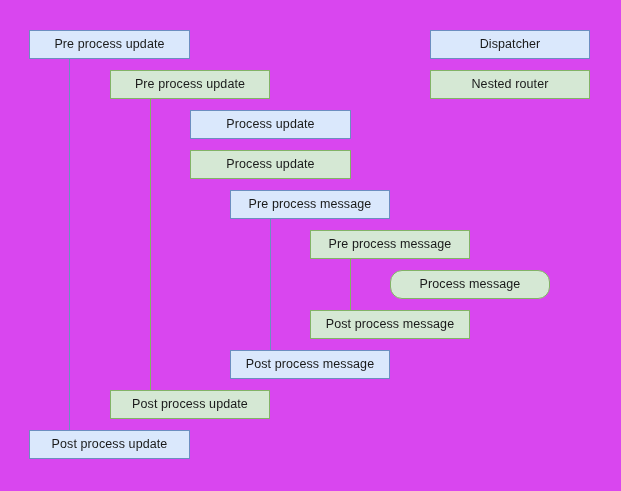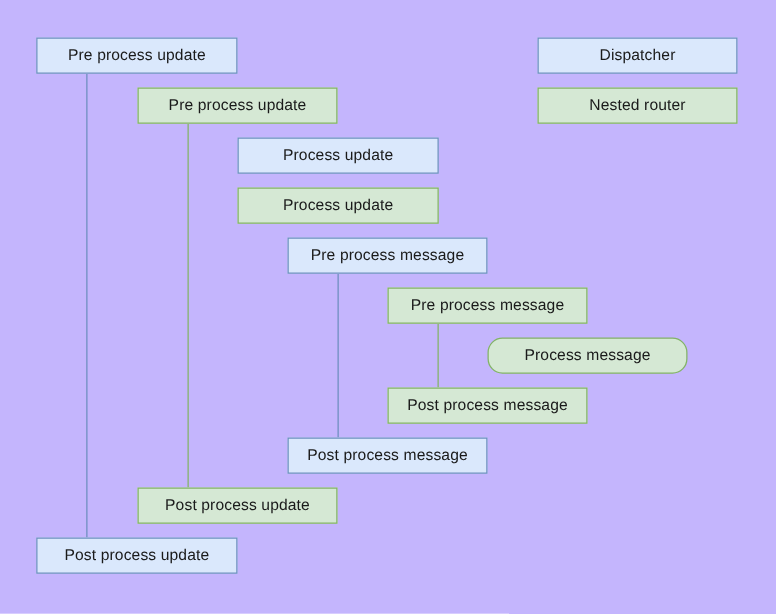--- a/index.html
+++ b/index.html
@@ -10,21 +10,21 @@
     width: 621px;
     height: 491px;
     background: #ffffff;
     font-family: "Liberation Sans", sans-serif;
     overflow: hidden;
   }
   #diagram-canvas {
     position: relative;
     width: 621px;
     height: 491px;
-    background: #c4b5fd;
+    background: #d946ef;
   }
   .connector {
     position: absolute;
     width: 1px;
     z-index: 1;
   }
   .connector.blue { background: #6c8ebf; }
   .connector.green { background: #82b366; }
 
   .node {

